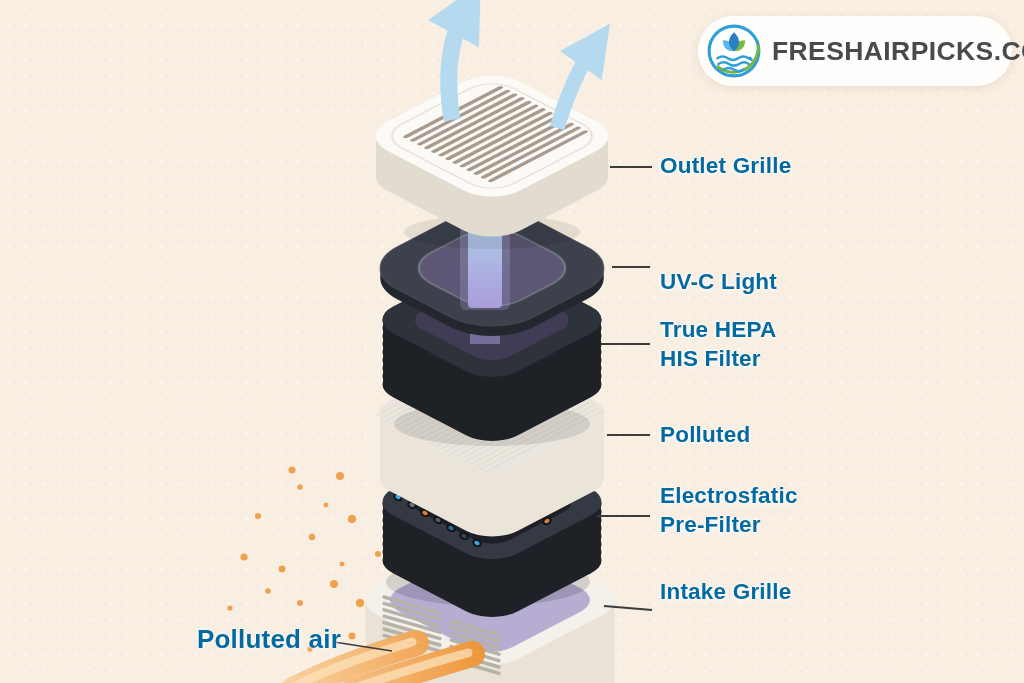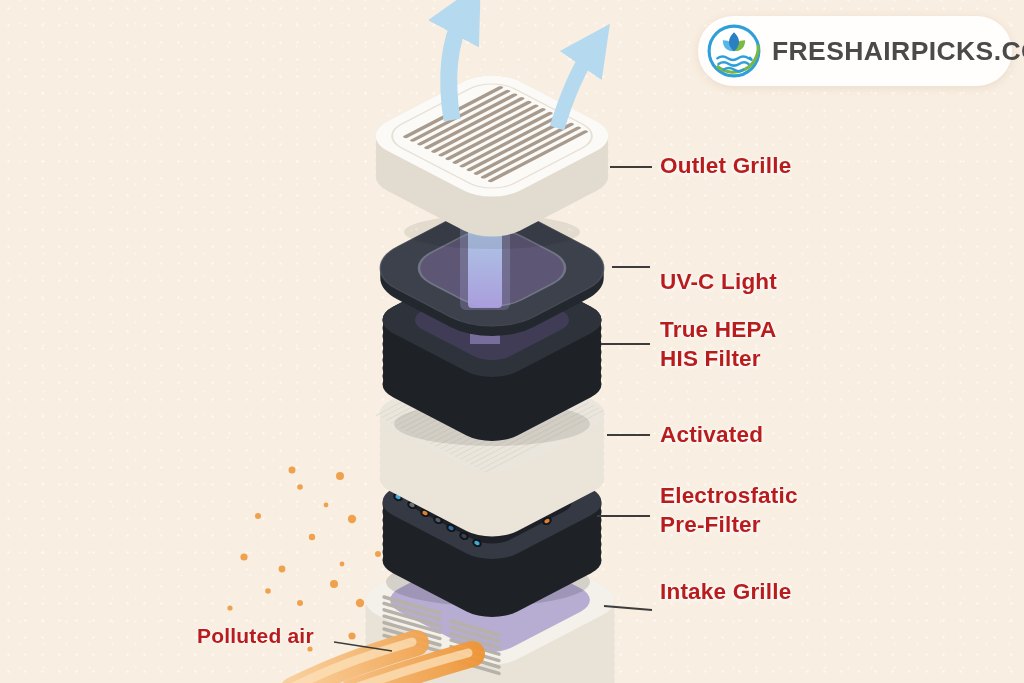--- a/index.html
+++ b/index.html
@@ -9,28 +9,28 @@
     background-color:#f8eee1;
     background-image:
       radial-gradient(rgba(255,255,255,.55) 1.1px, transparent 1.5px),
       radial-gradient(rgba(255,255,255,.38) 1px, transparent 1.4px);
     background-size:17px 17px, 23px 23px;
     background-position:0 0, 9px 12px;
   }
   #scene{position:absolute;left:0;top:0;}
   .callout{
     position:absolute;left:660px;
-    font-size:22.5px;line-height:28.5px;font-weight:600;color:#b91c1c;
+    font-size:22.5px;line-height:28.5px;font-weight:600;color:#0369a1;
     letter-spacing:.2px;white-space:nowrap;
     text-shadow:0 0 4px rgba(255,255,255,.95),0 0 2px rgba(255,255,255,.9),0 2px 6px rgba(255,255,255,.8);
   }
   .callout span{display:block;}
   #polluted-air{
     position:absolute;left:197px;top:624px;
-    font-size:21px;font-weight:600;color:#b91c1c;letter-spacing:.2px;
+    font-size:26px;font-weight:600;color:#0369a1;letter-spacing:.2px;
     text-shadow:0 0 4px rgba(255,255,255,.95),0 0 2px rgba(255,255,255,.9);
   }
   #logo-pill{
     position:absolute;left:698px;top:16px;width:314px;height:70px;
     background:#fffefd;border-radius:35px;
     box-shadow:0 2px 8px rgba(180,150,120,.20);
     display:flex;align-items:center;
   }
   #logo-pill .mark{width:56px;height:56px;margin-left:8px;flex:0 0 auto;}
   #logo-pill .brand-text{
@@ -405,21 +405,21 @@
 </div>
 <div class="callout" style="top:268px">
   <span>UV-C Light</span>
     <span></span>
 </div>
 <div class="callout" style="top:316px">
   <span>True HEPA</span>
     <span>HIS Filter</span>
 </div>
 <div class="callout" style="top:421px">
-  <span>Activated</span>
+  <span>Polluted</span>
 </div>
 <div class="callout" style="top:482px">
   <span>Electrosfatic</span>
     <span>Pre-Filter</span>
 </div>
 <div class="callout" style="top:578px">
   <span>Intake Grille</span>
     <span></span>
 </div>
 

